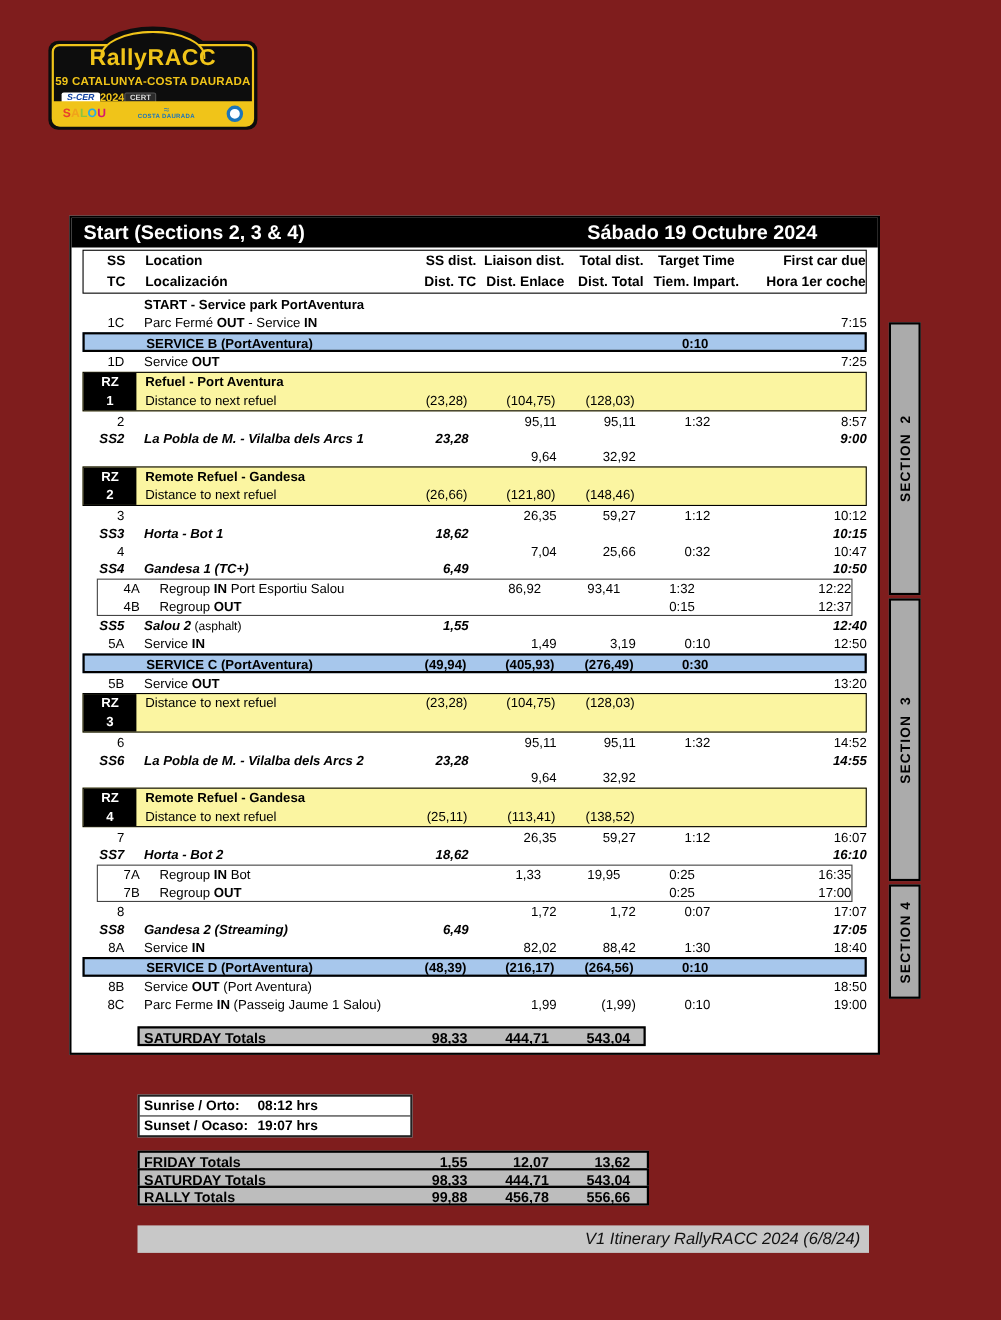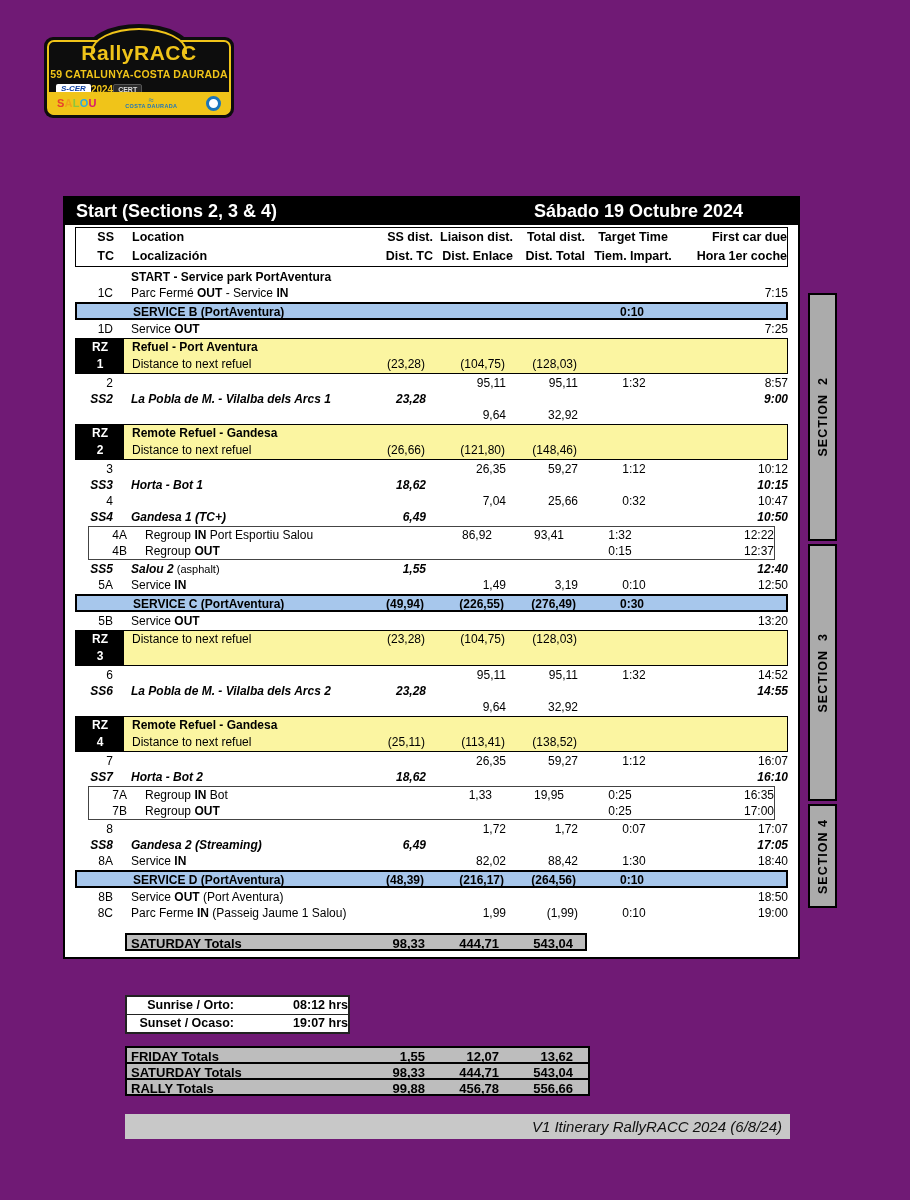--- a/index.html
+++ b/index.html
@@ -1,17 +1,17 @@
 <!DOCTYPE html>
 <html style="--blue: #A7C7EC; --yellow: #FBF5A1; --gray: #BDBDBD; --tabgray: #ABABAB; --fgray: #C8C8C8; --gold: #F0C419;"><head>
 <meta charset="utf-8">
 <style>
   html,body{margin:0;padding:0;}
   body{font-family:"Liberation Sans","DejaVu Sans",sans-serif;background:#fff;}
-  .page{position:relative;width:910px;height:1200px;background:#701a75;overflow:hidden;}
+  .page{position:relative;width:910px;height:1200px;background:#7f1d1d;overflow:hidden;}
 
   
   .plate{position:absolute;left:44px;top:24px;width:190px;height:94px;}
   .plate-bump{position:absolute;left:42px;top:0;width:106px;height:30px;background:#0d0d0d;
     border-radius:55% 55% 0 0 / 100% 100% 0 0;}
   .plate-bump2{position:absolute;left:47px;top:4px;width:96px;height:26px;background:#0d0d0d;
     border:2px solid var(--gold);border-bottom:none;box-sizing:border-box;
     border-radius:55% 55% 0 0 / 100% 100% 0 0;}
   .plate-body{position:absolute;left:0;top:13px;width:190px;height:81px;background:#0d0d0d;border-radius:9px;}
   .plate-stripe{position:absolute;left:3px;top:3px;right:3px;bottom:3px;border:2px solid var(--gold);border-radius:7px;}
@@ -83,21 +83,21 @@
   
   .tab{position:absolute;left:808px;width:29px;border:2px solid #000;background:var(--tabgray);
     box-sizing:border-box;display:flex;align-items:center;justify-content:center;}
   .tab span{writing-mode:vertical-rl;transform:rotate(180deg);font-weight:bold;font-size:12.5px;
     letter-spacing:1px;white-space:pre;color:#000;}
   .tab2{top:293px;height:248px;}
   .tab3{top:544px;height:257px;}
   .tab4{top:804px;height:104px;}
 
   
-  .sunbox{position:absolute;left:125px;top:995px;width:225px;border:2px solid #222;box-sizing:border-box;background:#fff;text-align:right;}
+  .sunbox{position:absolute;left:125px;top:995px;width:250px;border:2px solid #222;box-sizing:border-box;background:#fff;}
   .sunrow{display:grid;grid-template-columns:103px 1fr;height:17px;line-height:17px;font-weight:bold;font-size:12.5px;padding-left:4px;}
   .sunrow:first-child{border-bottom:1px solid #222;}
 
   .bottotals{position:absolute;left:125px;top:1046px;width:465px;}
   .btrow{border:2px solid #000;background:var(--gray);height:18px;line-height:17px;font-weight:bold;font-size:13px;}
   .btrow + .btrow{margin-top:-2px;}
 
   .footerbar{position:absolute;left:125px;top:1114px;width:665px;height:25px;background:var(--fgray);
     line-height:25px;text-align:right;padding-right:8px;box-sizing:border-box;
     font-style:italic;font-size:15px;color:#111;}
@@ -313,21 +313,21 @@
             <div class="col3"></div>
             <div class="col4"><span>1,49</span></div>
             <div class="col5"><span>3,19</span></div>
             <div class="col6"><span>0:10</span></div>
             <div class="col7"><span>12:50</span></div>
           </div>
           <div class="grid r service">
             <div class="col1"></div>
             <div class="col2"><span>SERVICE C  (PortAventura)</span></div>
             <div class="col3"><span>(49,94)</span></div>
-            <div class="col4"><span>(226,55)</span></div>
+            <div class="col4"><span>(405,93)</span></div>
             <div class="col5"><span>(276,49)</span></div>
             <div class="col6"><span>0:30</span></div>
             <div class="col7"></div>
           </div>
           <div class="grid r ">
             <div class="col1"><span>5B</span></div>
             <div class="col2"><span>Service </span><b>OUT</b></div>
             <div class="col3"></div>
             <div class="col4"></div>
             <div class="col5"></div>

